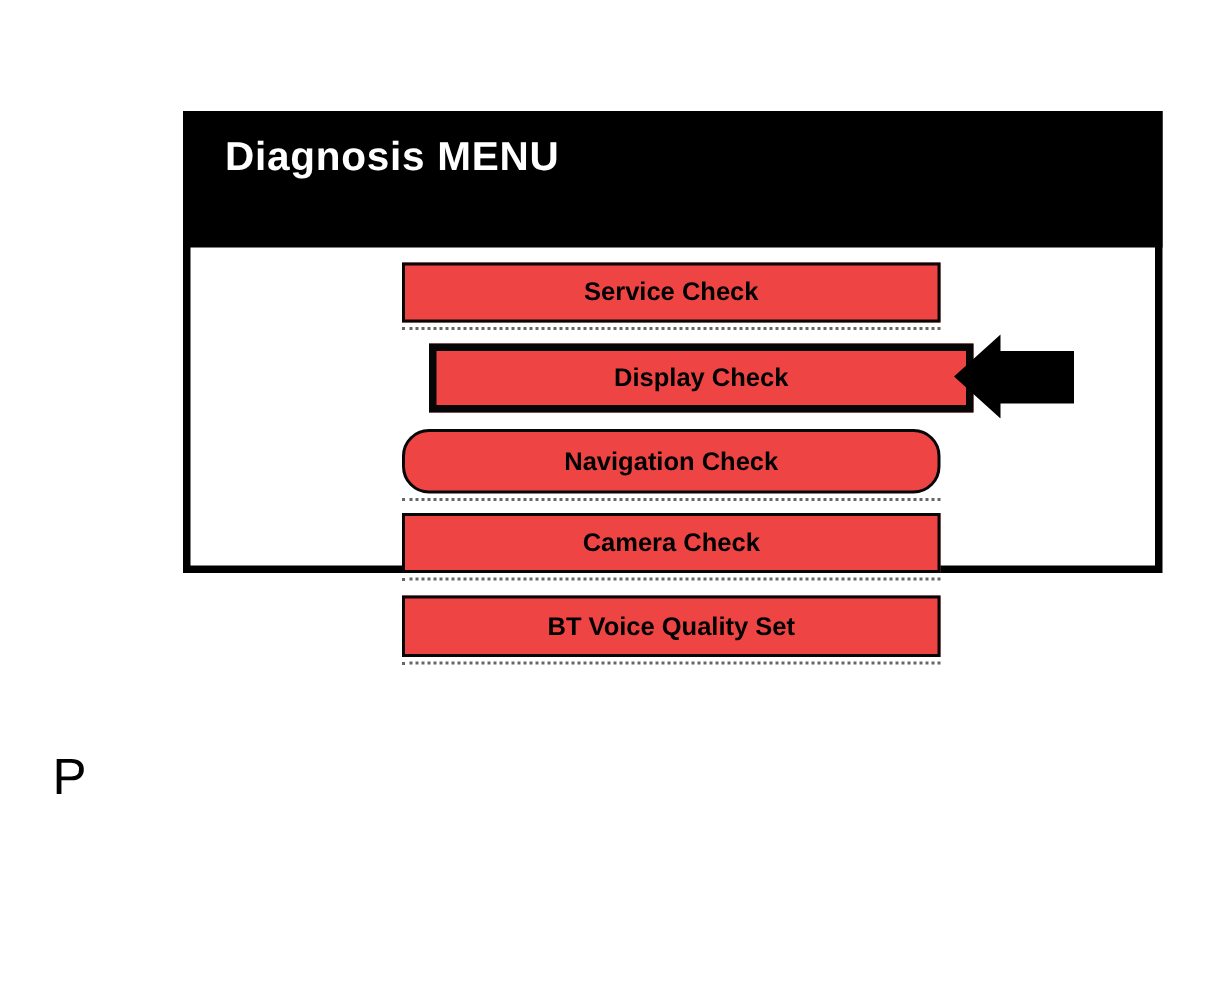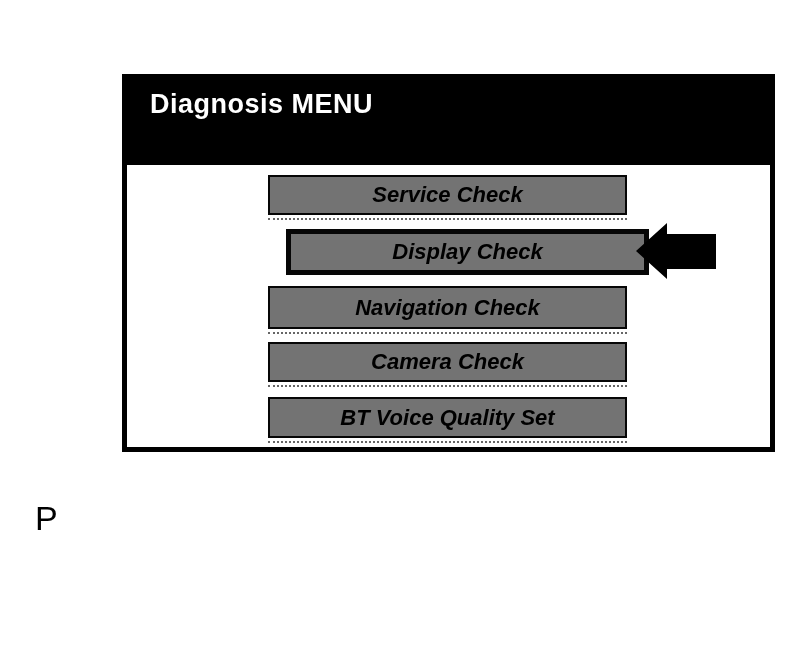--- a/index.html
+++ b/index.html
@@ -19,21 +19,21 @@
     height: 655px;
     background: #ffffff;
     overflow: hidden;
   }
   
   #panel {
     position: absolute;
     left: 122px;
     top: 74px;
     width: 653px;
-    height: 378px;
+    height: 308px;
     box-sizing: border-box;
     border: 5px solid #000;
     background: #ffffff;
   }
   #panel-header {
     position: absolute;
     left: -5px;
     top: -5px;
     right: -5px;
     height: 91px;
@@ -48,48 +48,47 @@
     color: #ffffff;
     letter-spacing: 0.5px;
     white-space: nowrap;
   }
   
   .menu-btn {
     position: absolute;
     left: 141px;
     width: 359px;
     box-sizing: border-box;
-    background: #737373;
+    background: #ef4444;
     border: 2px solid #060606;
     display: flex;
     align-items: center;
     justify-content: center;
-    font-size: 22px;
+    font-size: 17px;
     font-weight: bold;
     color: #000;
     white-space: nowrap;
     cursor: pointer;
-    font-style: italic;
   }
   
   .menu-btn:not(.selected)::after {
     content: "";
     position: absolute;
     left: -2px;
     right: -2px;
     bottom: -7px;
     border-top: 2px dotted rgba(0, 0, 0, 0.6);
   }
   .menu-btn.selected {
     border-width: 5px;
     margin-left: 20px;
   }
   #menu-btn-0 { top: 96px;  height: 40px; }
   #menu-btn-1 { top: 150px; height: 46px; left: 139px; width: 363px; }
-  #menu-btn-2 { top: 207px; height: 43px; }
+  #menu-btn-2 { top: 207px; height: 43px; border-radius: 18px; }
   #menu-btn-3 { top: 263px; height: 40px; }
   #menu-btn-4 { top: 318px; height: 41px; }
   
   #arrow {
     position: absolute;
     left: 636px;
     top: 222px;
     width: 80px;
     height: 57px;
   }

